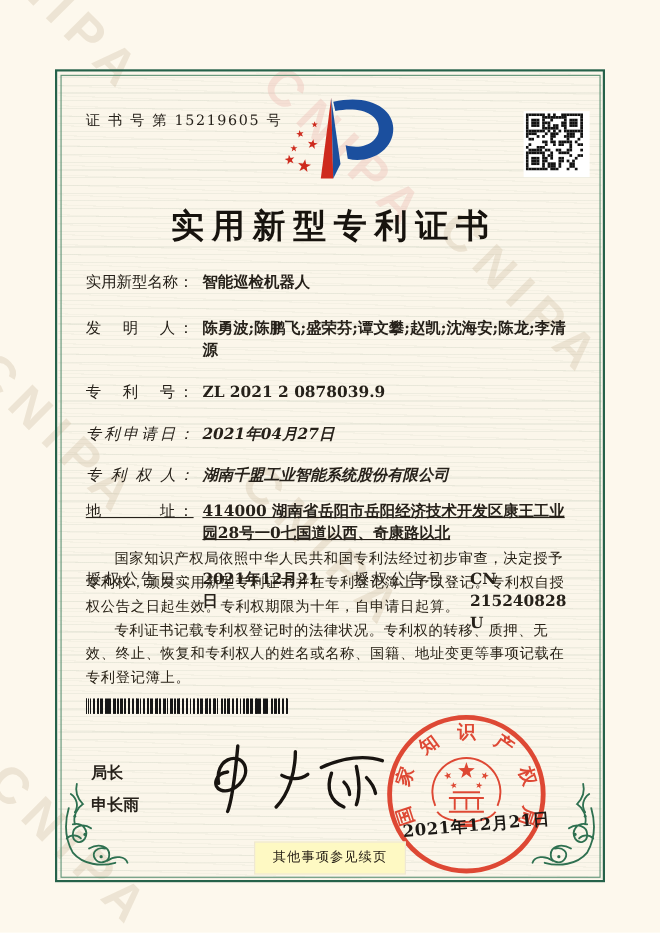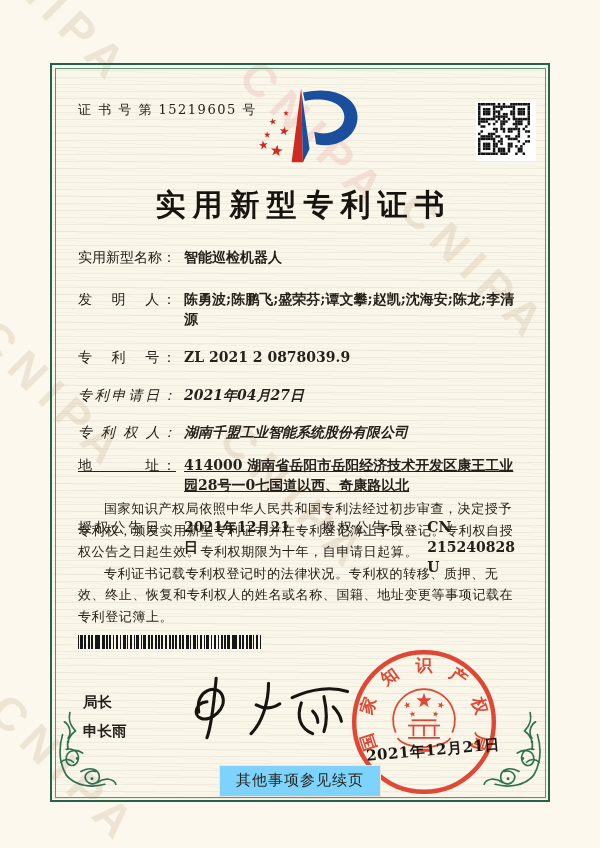--- a/index.html
+++ b/index.html
@@ -70,22 +70,22 @@
     position:absolute; left:306px; top:676px; width:150px; text-align:center;
     font-size:15px; font-weight:700; color:#1c1915; letter-spacing:.5px;
     transform:rotate(-5deg); white-space:nowrap; z-index:5;
   }
   .page-info{ position:absolute; left:0; top:703px; width:100%; text-align:center; font-size:12.5px; letter-spacing:1px; }
   .flourish{ position:absolute; bottom:5px; z-index:4; pointer-events:none; }
   .flourish.fl{ left:5px; }
   .flourish.fr{ right:5px; transform:scaleX(-1); }
   .note{
     position:absolute; top:765px; left:50%; transform:translateX(-50%); z-index:3;
-    background:#7dd3fc; border:1px solid #eee6d6; padding:5px 16px 6px;
-    font-size:15px; letter-spacing:1px; color:#2a2318;
+    background:#fef9c3; border:1px solid #eee6d6; padding:5px 16px 6px;
+    font-size:12px; letter-spacing:1px; color:#2a2318;
   }
   #seal-svg text{
     font-size:19px; font-weight:700; fill:#dc3a25;
     font-family:"DejaVu Serif","Liberation Serif",serif; text-anchor:middle;
   }
 </style>
 </head>
 <body>
 
 <div class="page">

